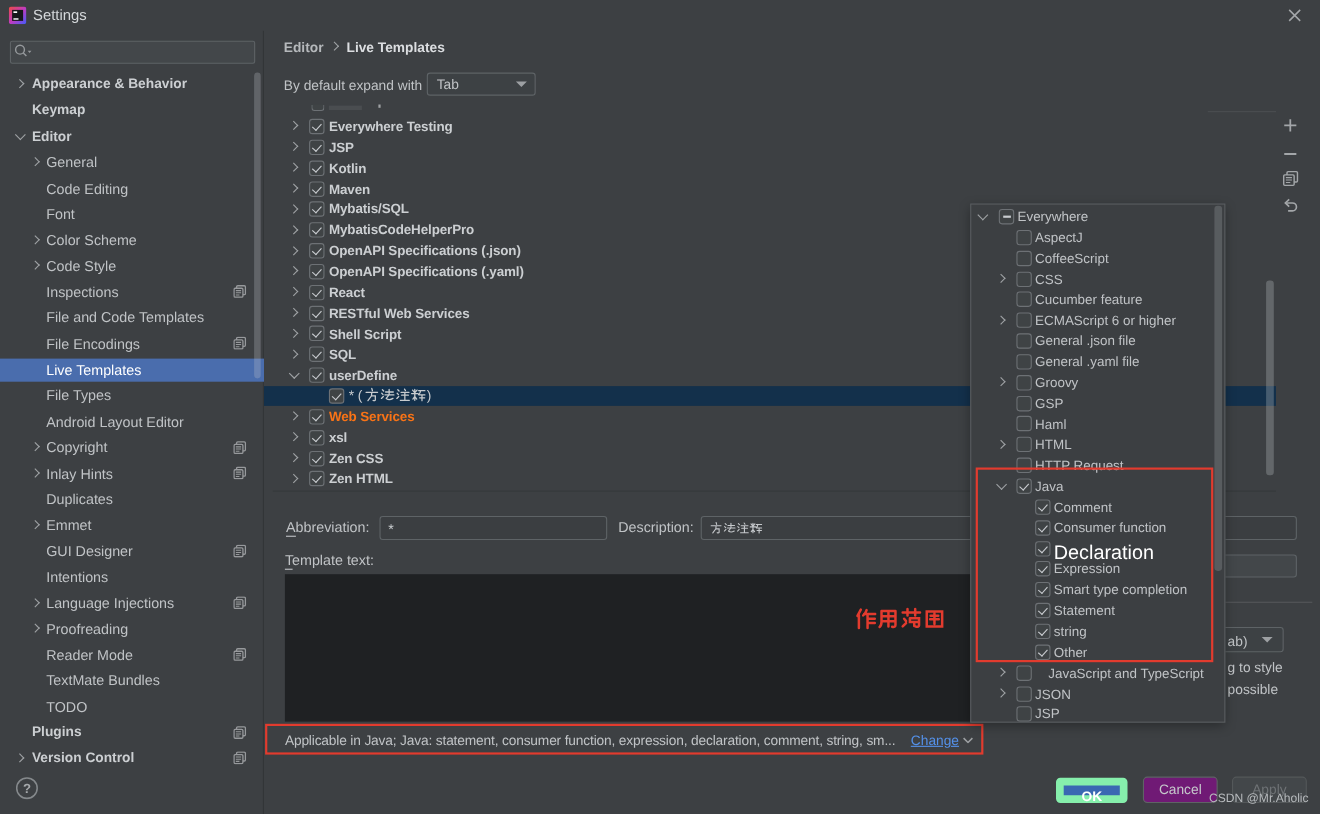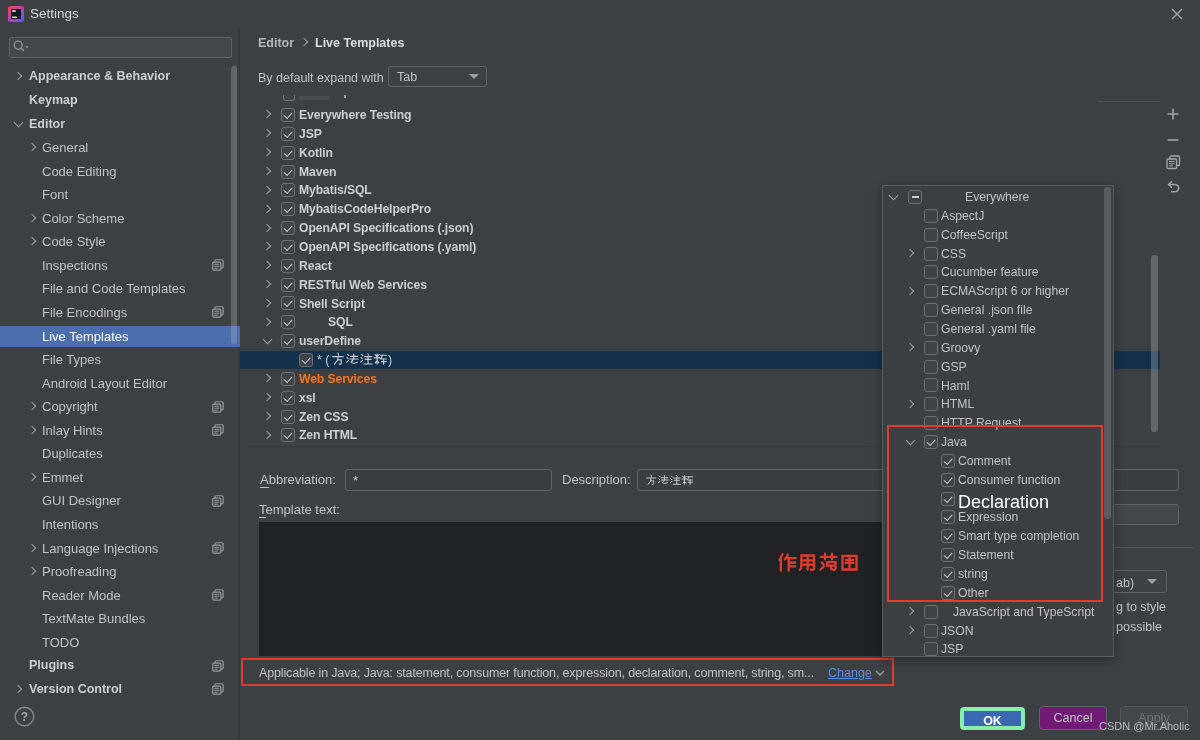--- a/index.html
+++ b/index.html
@@ -168,21 +168,21 @@
 <span class="cb ck" style="left:281px; top:259px;"></span>
 <div class="t" style="left:299px; top:260px; font-size:12.2px; color:#cccfd2; font-weight:bold;letter-spacing:-0.1px;">React</div>
 <span class="chr" style="left:263px; top:280px;"></span>
 <span class="cb ck" style="left:281px; top:278px;"></span>
 <div class="t" style="left:299px; top:279px; font-size:12.2px; color:#cccfd2; font-weight:bold;letter-spacing:-0.1px;">RESTful Web Services</div>
 <span class="chr" style="left:263px; top:299px;"></span>
 <span class="cb ck" style="left:281px; top:296px;"></span>
 <div class="t" style="left:299px; top:298px; font-size:12.2px; color:#cccfd2; font-weight:bold;letter-spacing:-0.1px;">Shell Script</div>
 <span class="chr" style="left:263px; top:318px;"></span>
 <span class="cb ck" style="left:281px; top:315px;"></span>
-<div class="t" style="left:299px; top:316px; font-size:12.2px; color:#cccfd2; font-weight:bold;letter-spacing:-0.1px;margin-left:29px;">SQL</div>
+<div class="t" style="left:299px; top:316px; font-size:12.2px; color:#cccfd2; font-weight:bold;letter-spacing:-0.1px;">SQL</div>
 <span class="chd" style="left:263px; top:336px;"></span>
 <span class="cb ck" style="left:281px; top:334px;"></span>
 <div class="t" style="left:299px; top:335px; font-size:12.2px; color:#cccfd2; font-weight:bold;letter-spacing:-0.1px;">userDefine</div>
 <div class="abs" style="left:240px; top:351px; width:920px; height:18px; background:#13304b;"></div>
 <span class="cb ck" style="left:299px; top:353px;"></span>
 <div class="t" style="left:317px; top:354px; font-size:12.5px; color:#c8cbce;">* (</div>
 <div class="abs" style="left:331px; top:352px;"><svg width="14" height="14" viewBox="0 0 24 24" style="margin-right:0px; vertical-align:top;">
       <path d="M12 2 L13 5.5M3 8 H21M12 8 L11.5 13.5 L6 21M11.5 13.5 H17.5 V19.5 Q17.5 21.5 14 20.5" stroke="#c8cbce" stroke-width="2.0" fill="none" stroke-linecap="round"></path>
     </svg><svg width="14" height="14" viewBox="0 0 24 24" style="margin-right:0px; vertical-align:top;">
       <path d="M4.5 4 L6.5 6M3.5 9.5 L5.5 11.5M3 17.5 L6 14.5M15 3.5 V12M9.5 7.5 H21.5M8.5 12 H22.5M14.5 12.5 L10.5 17.5M10.5 17.5 Q15 21 21 17.5" stroke="#c8cbce" stroke-width="2.0" fill="none" stroke-linecap="round"></path>
@@ -257,21 +257,21 @@
     </svg></div>
 <div class="abs" style="left:241px; top:658px; width:653px; height:28px; border:2px solid #e23b2e;"></div>
 <div class="t" style="left:259px; top:667px; font-size:12.5px; color:#c0c3c6; letter-spacing:-0.15px;">Applicable in Java; Java: statement, consumer function, expression, declaration, comment, string, sm...</div>
 <div class="t" style="left:828px; top:667px; font-size:12.5px; color:#5490e8; text-decoration:underline;">Change</div>
 <svg class="abs" style="left:875px; top:670px;" width="10" height="6" viewBox="0 0 10 6">
 <path d="M1 1 L5 5 L9 1" fill="none" stroke="#9da0a3" stroke-width="1.4"></path>
   </svg>
 <div class="abs" style="left:882px; top:185px; width:232px; height:472px; background:#3c3f42; border:1px solid #595d60; box-shadow:0 3px 10px rgba(0,0,0,0.35);"></div>
 <span class="chd" style="left:889px; top:192px;"></span>
 <span class="cb mi" style="left:908px; top:190px;"></span>
-<div class="t" style="left:925px; top:191px; font-size:12.2px; color:#c0c3c6;margin-left:40px; ">Everywhere</div>
+<div class="t" style="left:925px; top:191px; font-size:12.2px; color:#c0c3c6; ">Everywhere</div>
 <span class="cb" style="left:924px; top:209px;"></span>
 <div class="t" style="left:941px; top:210px; font-size:12.2px; color:#c0c3c6; ">AspectJ</div>
 <span class="cb" style="left:924px; top:228px;"></span>
 <div class="t" style="left:941px; top:229px; font-size:12.2px; color:#c0c3c6; ">CoffeeScript</div>
 <span class="chr" style="left:906px; top:249px;"></span>
 <span class="cb" style="left:924px; top:247px;"></span>
 <div class="t" style="left:941px; top:248px; font-size:12.2px; color:#c0c3c6; ">CSS</div>
 <span class="cb" style="left:924px; top:265px;"></span>
 <div class="t" style="left:941px; top:266px; font-size:12.2px; color:#c0c3c6; ">Cucumber feature</div>
 <span class="chr" style="left:906px; top:287px;"></span>
@@ -315,15 +315,15 @@
 <span class="chr" style="left:906px; top:607px;"></span>
 <span class="cb" style="left:924px; top:605px;"></span>
 <div class="t" style="left:941px; top:606px; font-size:12.2px; color:#c0c3c6;margin-left:12px; ">JavaScript and TypeScript</div>
 <span class="chr" style="left:906px; top:626px;"></span>
 <span class="cb" style="left:924px; top:624px;"></span>
 <div class="t" style="left:941px; top:625px; font-size:12.2px; color:#c0c3c6; ">JSON</div>
 <span class="cb" style="left:924px; top:642px;"></span>
 <div class="t" style="left:941px; top:643px; font-size:12.2px; color:#c0c3c6; ">JSP</div>
 <div class="abs" style="left:1104px; top:187px; width:7px; height:332px; background:rgba(190,195,200,0.22); border-radius:3px;"></div>
 <div class="abs" style="left:887px; top:425px; width:216px; height:177px; border:2px solid #e23b2e;"></div>
-<div class="abs" style="left:960px; top:707px; width:65px; height:23px; background:#3a68b2; border:4px solid #86efac; border-radius:4px; color:#fff; font-weight:bold; font-size:12.5px; text-align:center; line-height:21px;">OK</div>
+<div class="abs" style="left:960px; top:707px; width:65px; height:23px; background:#3a68b2; border:7px solid #86efac; border-radius:4px; color:#fff; font-weight:bold; font-size:12.5px; text-align:center; line-height:21px;">OK</div>
 <div class="abs" style="left:1039px; top:706px; width:68px; height:24px; background:#701a75; border:1px solid #5f6365; border-radius:4px; color:#c5c8cb; font-size:12.5px; text-align:center; line-height:22px;">Cancel</div>
 <div class="abs" style="left:1120px; top:706px; width:68px; height:24px; background:#43474a; border:1px solid #54585a; border-radius:4px; color:#6f7376; font-size:12.5px; text-align:center; line-height:22px;">Apply</div>
 <div class="t" style="left:1099px; top:721px; font-size:11px; color:#b7babd; ">CSDN @Mr.Aholic</div>
 </body></html>

